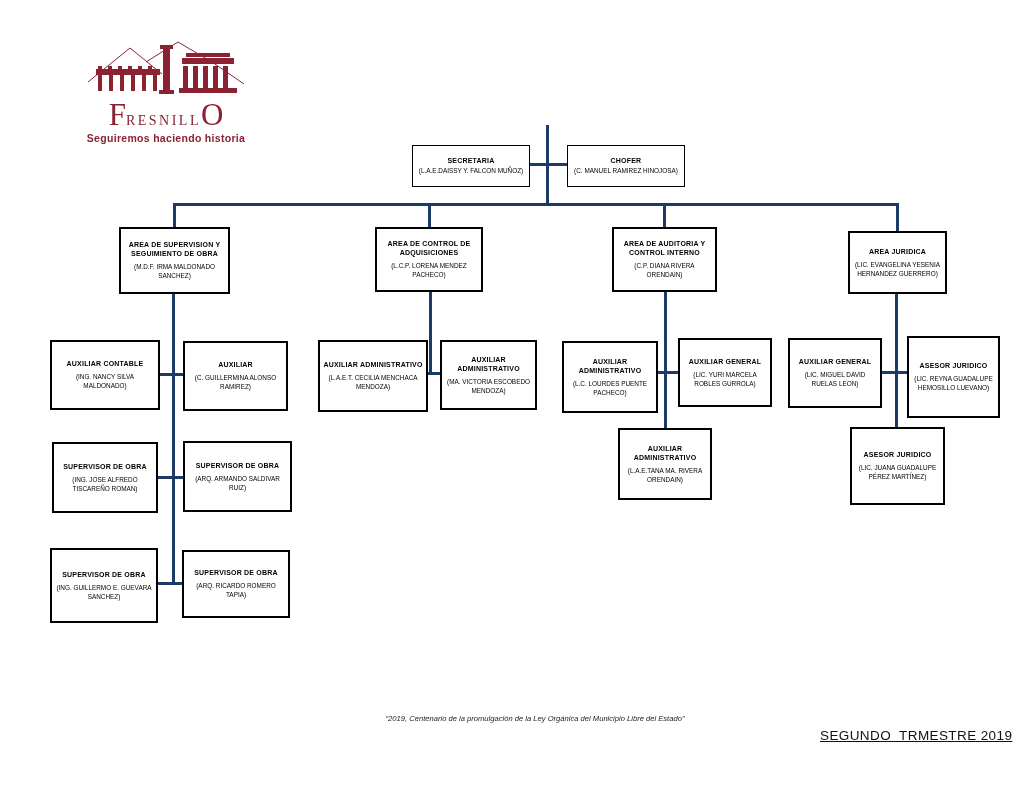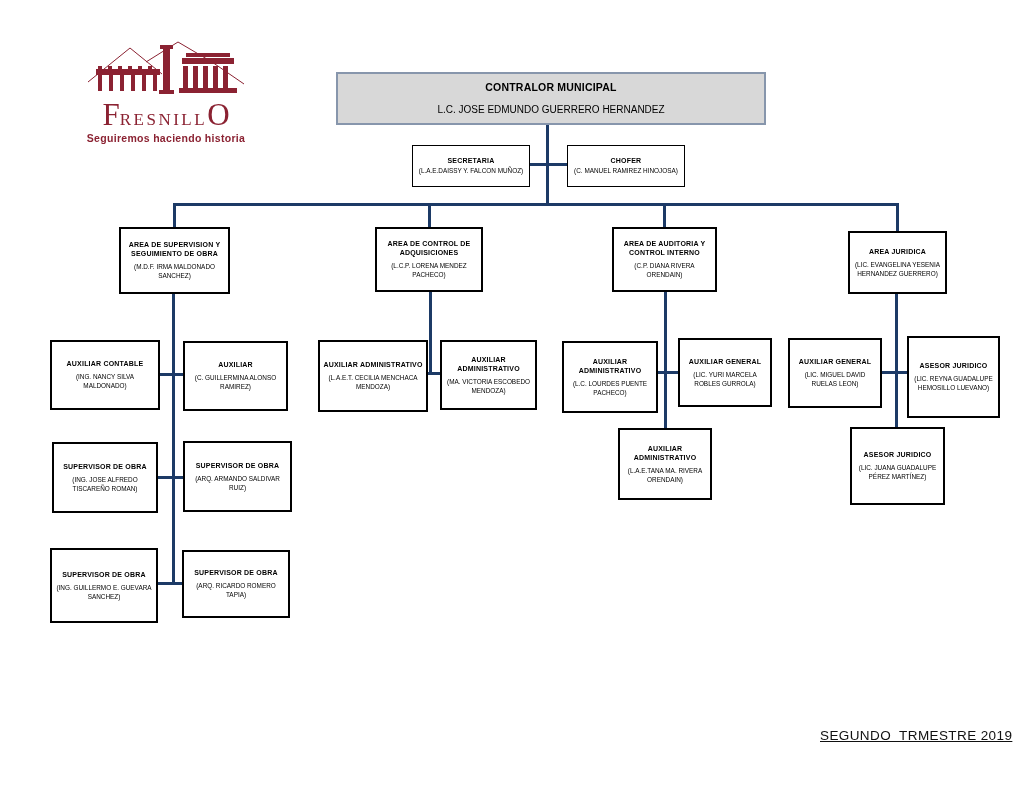--- a/index.html
+++ b/index.html
@@ -26,21 +26,21 @@
   
   .logo{
     position:absolute;left:60px;top:36px;width:212px;z-index:1;
     display:flex;flex-direction:column;align-items:center;color:#8B2232;
   }
   .logo svg{display:block;}
   .wordmark{
     font-family:"Liberation Serif",serif;line-height:1;margin-top:1px;white-space:nowrap;
   }
   .wordmark .first,.wordmark .last{font-size:31px;}
-  .wordmark .mid{font-size:17px;letter-spacing:2.5px;}
+  .wordmark .mid{font-size:14px;letter-spacing:2.5px;}
   .tagline{
     font-size:10.5px;font-weight:bold;letter-spacing:.3px;margin-top:2px;
     font-family:"Liberation Sans",sans-serif;
   }
   
   .quote{
     position:absolute;left:340px;top:714px;width:390px;text-align:center;z-index:1;
     font-style:italic;font-size:7.6px;color:#1c1c1c;
   }
   .period{
@@ -108,24 +108,20 @@
         <rect x="117" y="30" width="5" height="22"></rect>
           <rect x="127" y="30" width="5" height="22"></rect>
         <rect x="137" y="30" width="5" height="22"></rect>
         <rect x="93" y="52" width="58" height="5"></rect>
       </g>
     </svg>
     <div class="wordmark"><span class="first">F</span><span class="mid">RESNILL</span><span class="last">O</span></div>
     <div class="tagline">Seguiremos haciendo historia</div>
   </div>
 
-  <div class="node node--root" style="left: 336px; top: 72px; width: 430px; height: 53px; background: rgb(216, 216, 216); border-color: rgb(135, 150, 172);">
-    <div class="t">CONTRALOR MUNICIPAL</div>
-    <div class="n">L.C. JOSE EDMUNDO GUERRERO HERNANDEZ</div>
-  </div>
 
   <div class="node node--staff" style="left:412px;top:145px;width:118px;height:42px;gap:2px">
     <div class="t">SECRETARIA</div>
     <div class="n">(L.A.E.DAISSY Y. FALCON MUÑOZ)</div>
   </div>
 
   <div class="node node--staff" style="left:567px;top:145px;width:118px;height:42px;gap:2px">
     <div class="t">CHOFER</div>
     <div class="n">(C. MANUEL RAMIREZ HINOJOSA)</div>
   </div>
@@ -213,15 +209,16 @@
   <div class="node" style="left:50px;top:548px;width:108px;height:75px">
     <div class="t">SUPERVISOR DE OBRA</div>
     <div class="n">(ING. GUILLERMO E. GUEVARA SANCHEZ)</div>
   </div>
 
   <div class="node" style="left:182px;top:550px;width:108px;height:68px">
     <div class="t">SUPERVISOR DE OBRA</div>
     <div class="n">(ARQ. RICARDO ROMERO TAPIA)</div>
   </div>
 
+  <div class="quote">“2019, Centenario de la promulgación de la Ley Orgánica del Municipio Libre del Estado”</div>
   <div class="period">SEGUNDO  TRMESTRE 2019</div>
 
 </div>
 
 </body></html>

